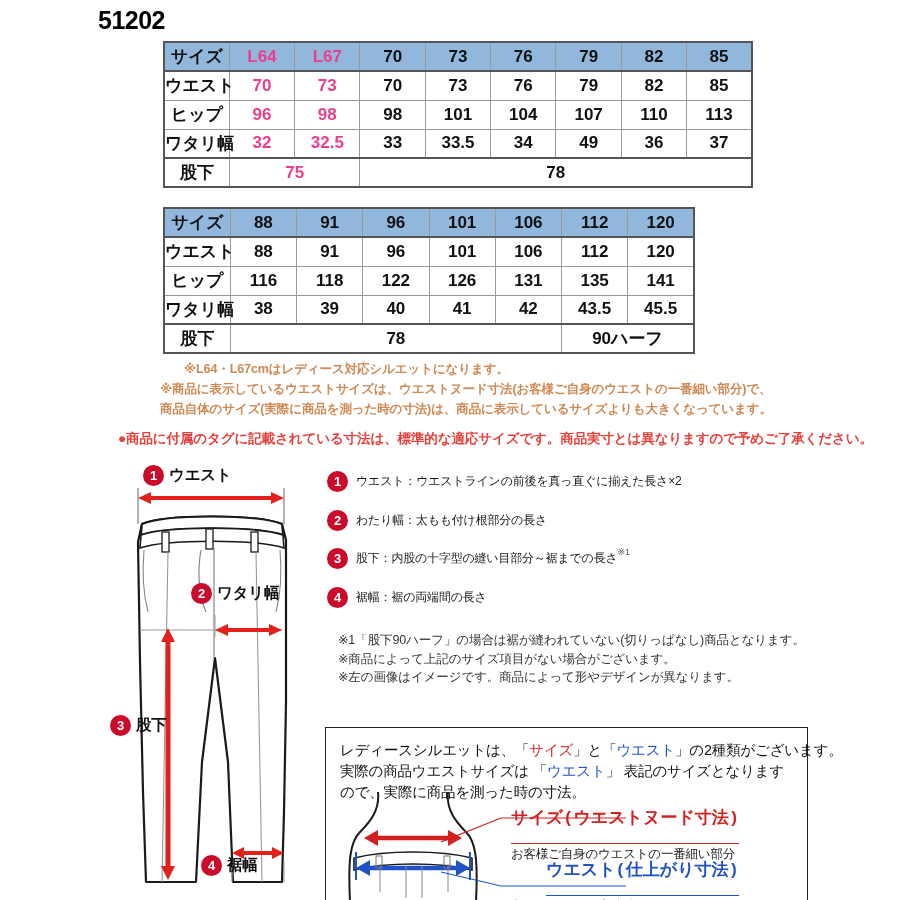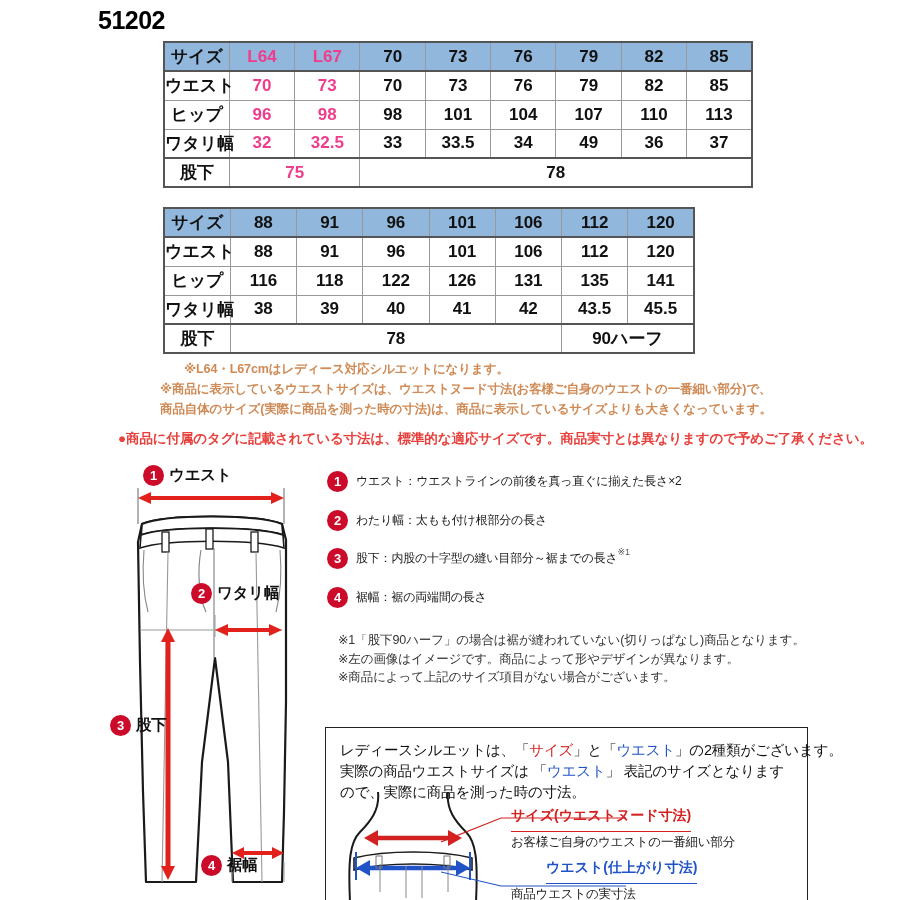--- a/index.html
+++ b/index.html
@@ -161,24 +161,25 @@
     position: absolute;
     left: 185px;
     top: 78px;
     width: 370px;
   }
   .callout {
     position: absolute;
     white-space: nowrap;
   }
   .callout .title {
-    font-size: 14px;
+    font-size: 17px;
     font-weight: bold;
     display: inline-block;
-    padding-bottom: 6px;
+    padding-bottom: 14px;
+    font-family: Liberation Mono, monospace;
   }
   .callout .sub {
     display: block;
     font-size: 12.5px;
     color: #222222;
     margin-top: 2px;
     letter-spacing: -0.2px;
   }
   #callout-size { left: 0px; top: 0px; }
   #callout-size .title { color: #d32020; border-bottom: 1.5px solid #d32020; }
@@ -416,22 +417,22 @@
       <span class="sup" style="font-size:9px;vertical-align:super;color:#555;">※1</span>
   </div>
   <div class="legend-row">
     <span class="badge">4</span>
     <span class="legend-text">裾幅：裾の両端間の長さ</span>
   </div>
 </div>
 
 <div id="small-notes">
   <div>※1「股下90ハーフ」の場合は裾が縫われていない(切りっぱなし)商品となります。</div>
+  <div>※商品によって上記のサイズ項目がない場合がございます。</div>
   <div>※左の画像はイメージです。商品によって形やデザインが異なります。</div>
-  <div>※商品によって上記のサイズ項目がない場合がございます。</div>
 </div>
 
 <div id="ladies-box">
   <div id="ladies-text">
     <div><span>レディースシルエットは、「</span><span class="kw-red">サイズ</span><span>」と「</span><span class="kw-blue">ウエスト</span><span>」の2種類がございます。</span></div>
     <div><span>実際の商品ウエストサイズは 「</span><span class="kw-blue">ウエスト</span><span>」 表記のサイズとなります</span></div>
     <div>ので、実際に商品を測った時の寸法。</div>
   </div>
 
   <div id="waist-drawing">

